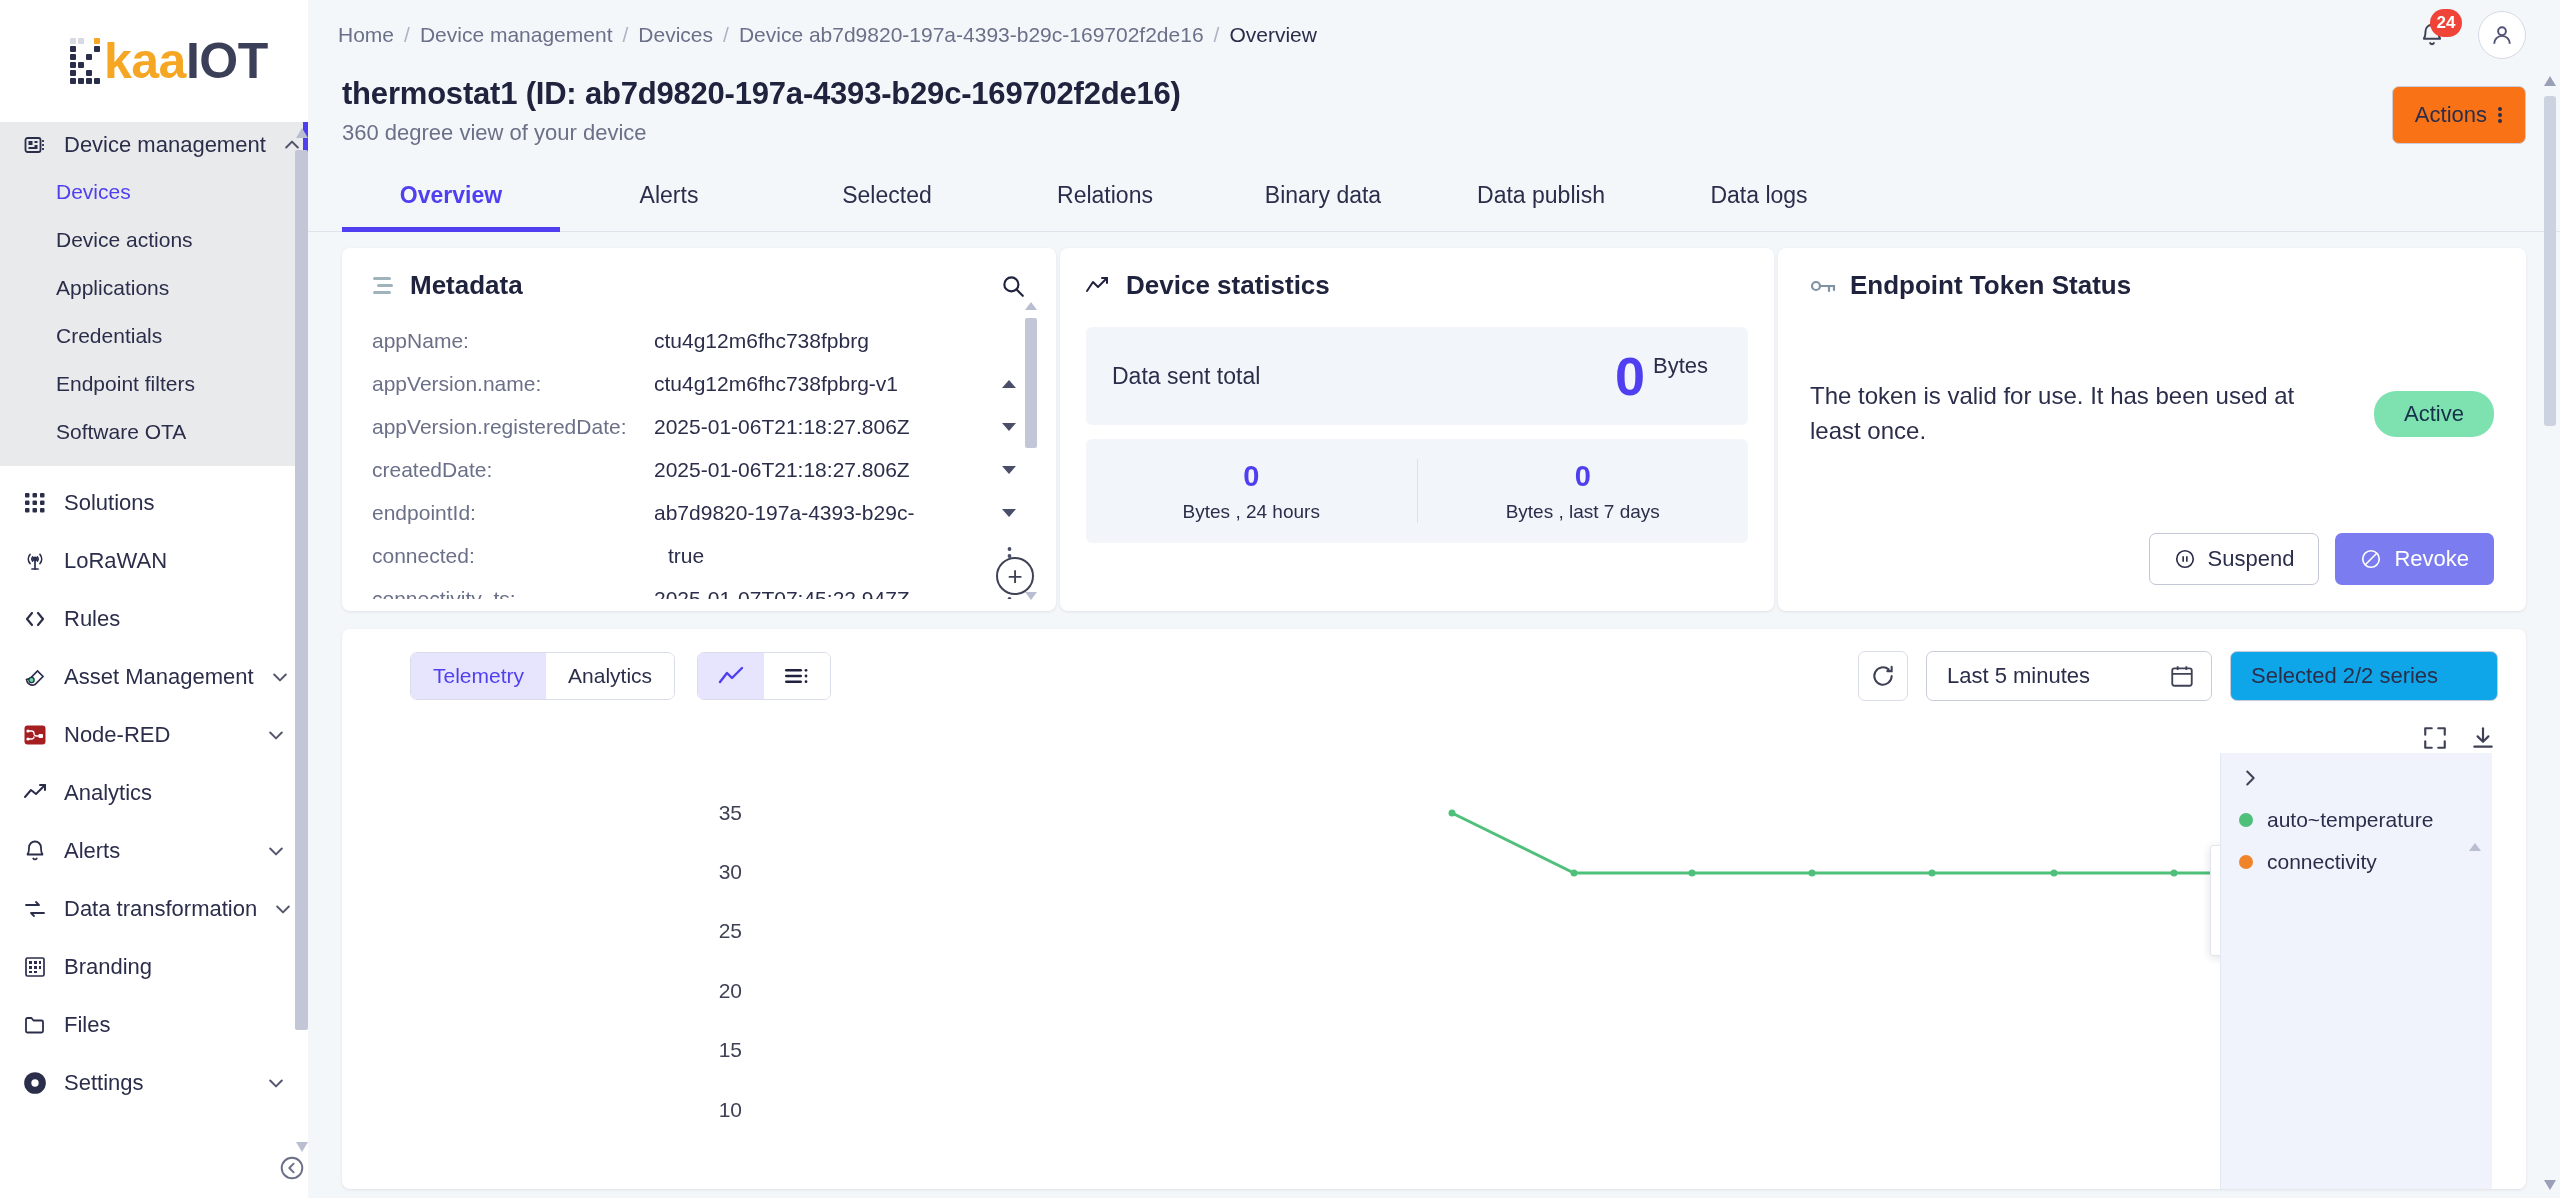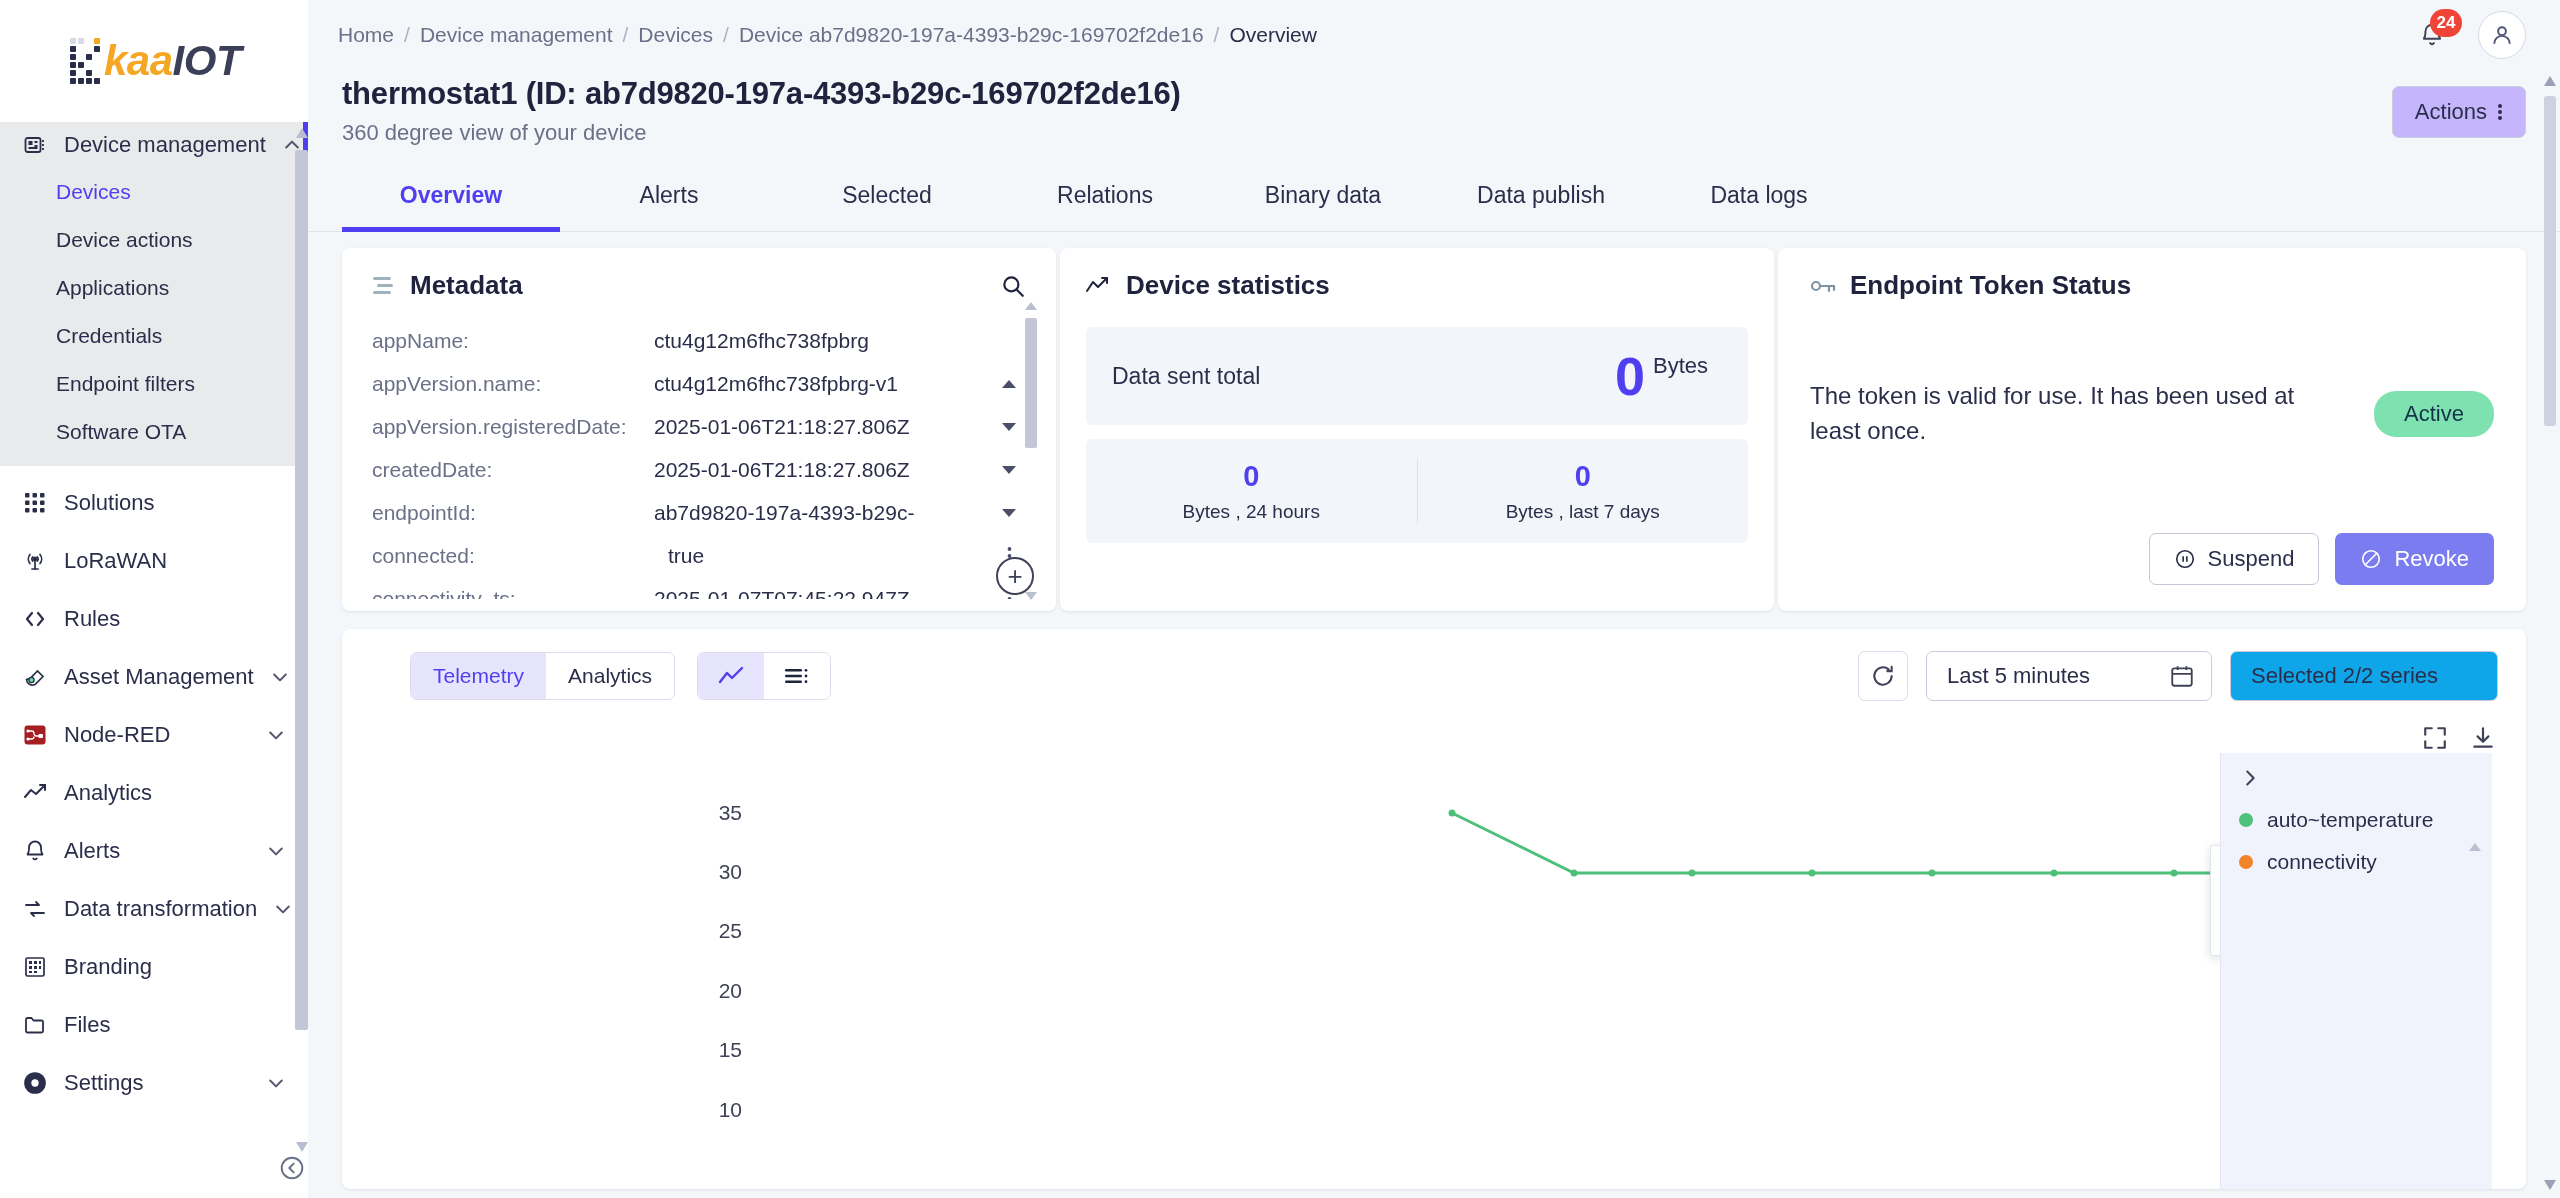--- a/index.html
+++ b/index.html
@@ -17,21 +17,21 @@
     width:308px; min-width:308px; height:1198px; background:#ffffff;
     position:relative; overflow:hidden; z-index:5;
   }
   .logo-wrap { height:122px; display:flex; align-items:center; padding-left:70px; background:#fff;}
   .logo { display:flex; align-items:center; gap:4px; }
   .logo-k { display:grid; grid-template-columns:repeat(4,6px); grid-template-rows:repeat(6,6px); gap:2px; }
   .logo-k i { display:block; width:6px; height:6px; background:#2b2e4a; border-radius:1px;}
   .logo-k i.off { background:transparent; }
   .logo-k i.orange { background:#f5a623; }
   .logo-k i.pale { background:#d7d9e3; }
-  .logo-text { font-size:42px; font-weight:700; letter-spacing:-0.5px;font-style:italic; }
+  .logo-text { font-size:50px; font-weight:700; letter-spacing:-0.5px; }
   .logo-text .kaa { color:#f5a623; }
   .logo-text .iot { color:#3c3f58; }
 
   .nav-group-active { background:#e9eaec; border-right:5px solid #4f3ff0; }
   .nav-item {
     display:flex; align-items:center; height:46px; padding-left:22px; gap:16px;
     font-size:22px; color:#2b2e4a; cursor:pointer; position:relative;
   }
   .nav-item .ico { width:26px; height:26px; display:flex; align-items:center; justify-content:center; flex:0 0 26px;}
   .nav-item .label { flex:1; white-space:nowrap; }
@@ -76,22 +76,22 @@
   }
   .avatar-btn {
     width:48px; height:48px; border-radius:50%; border:1px solid #d6d9e6; background:#fff;
     display:flex; align-items:center; justify-content:center; cursor:pointer;
   }
 
   .title-row { display:flex; align-items:flex-start; justify-content:space-between; padding:6px 34px 0 34px;}
   .page-title { font-size:31px; font-weight:700; color:#20233d; letter-spacing:-0.2px;}
   .page-sub { font-size:22px; color:#6b7089; margin-top:8px;}
   .actions-btn {
-    border:1px solid #c9cddb; background:#c4b5fd; border-radius:7px;
-    height:52px; padding:0 22px; display:flex; align-items:center; gap:10px;
+    border:1px solid #c9cddb; background:#f97316; border-radius:7px;
+    height:58px; padding:0 22px; display:flex; align-items:center; gap:10px;
     font-size:22px; color:#2b2e4a; cursor:pointer; margin-top:10px;
   }
 
   .tabs {
     display:flex; gap:0; padding:0 34px; margin-top:22px; border-bottom:1px solid #dfe3ec;
     position:relative;
   }
   .tab {
     padding:14px 0 22px 0; width:218px; text-align:center; font-size:23px; color:#2b2e4a;
     cursor:pointer; position:relative;

